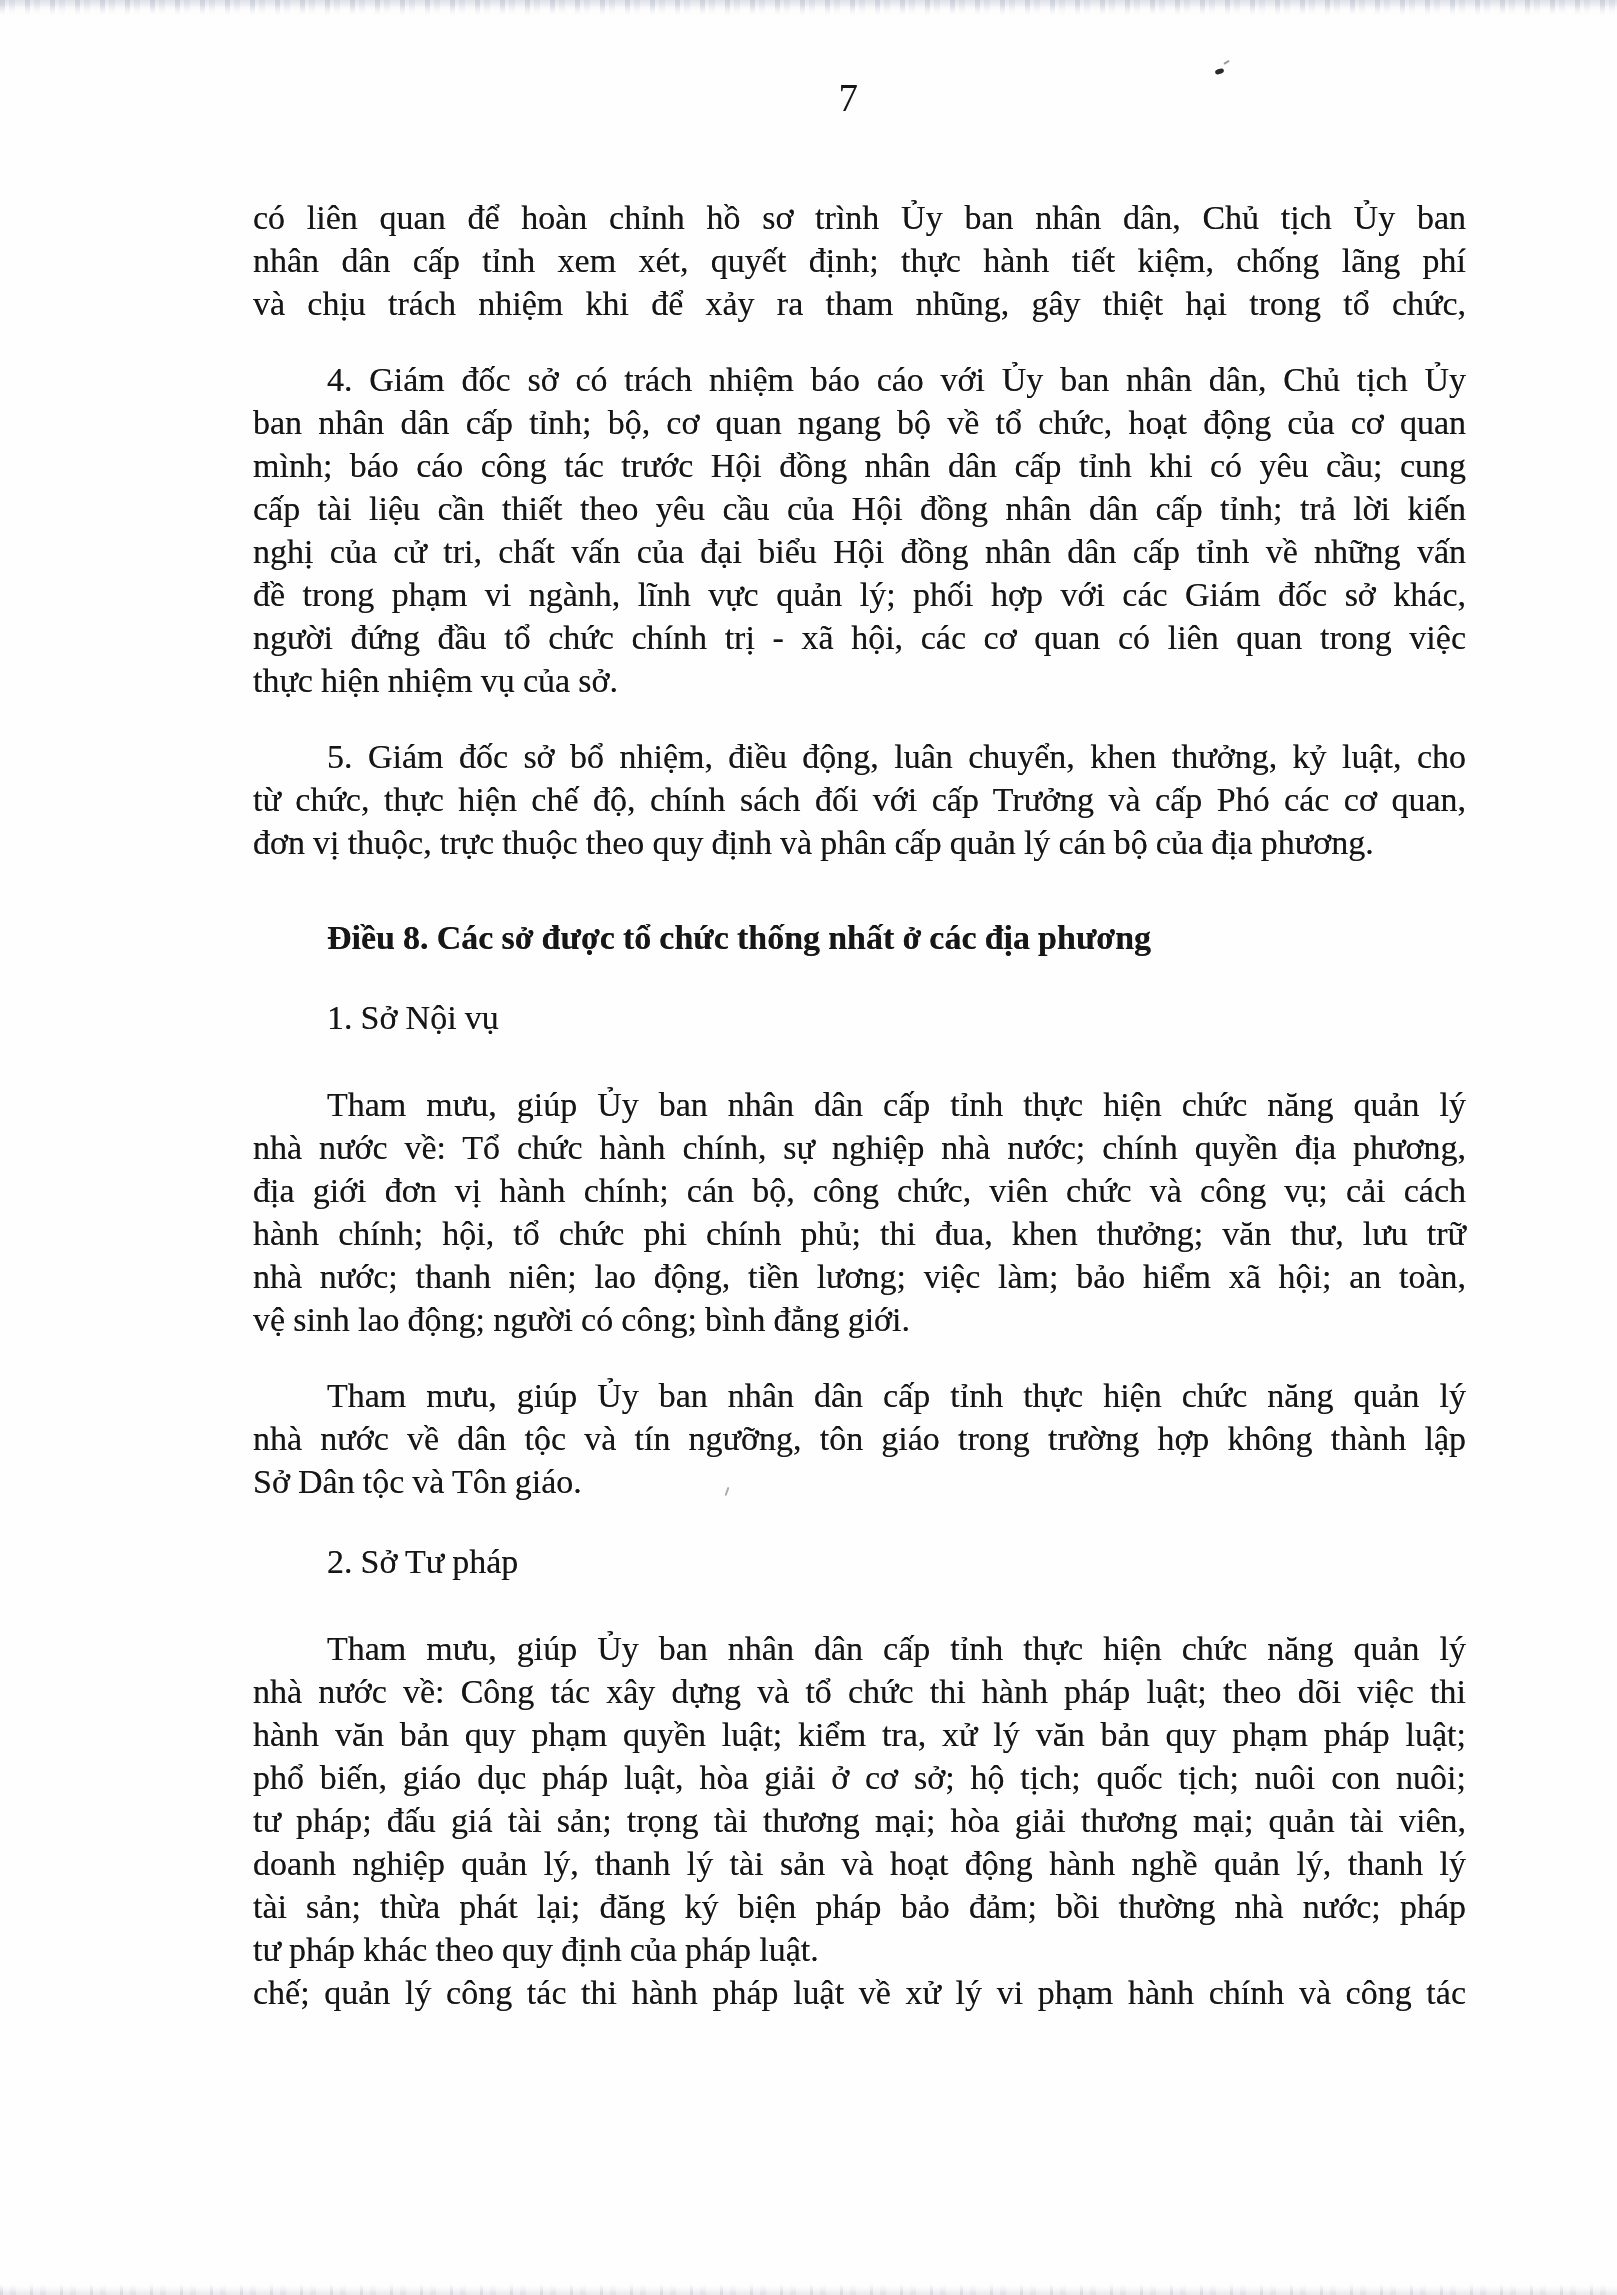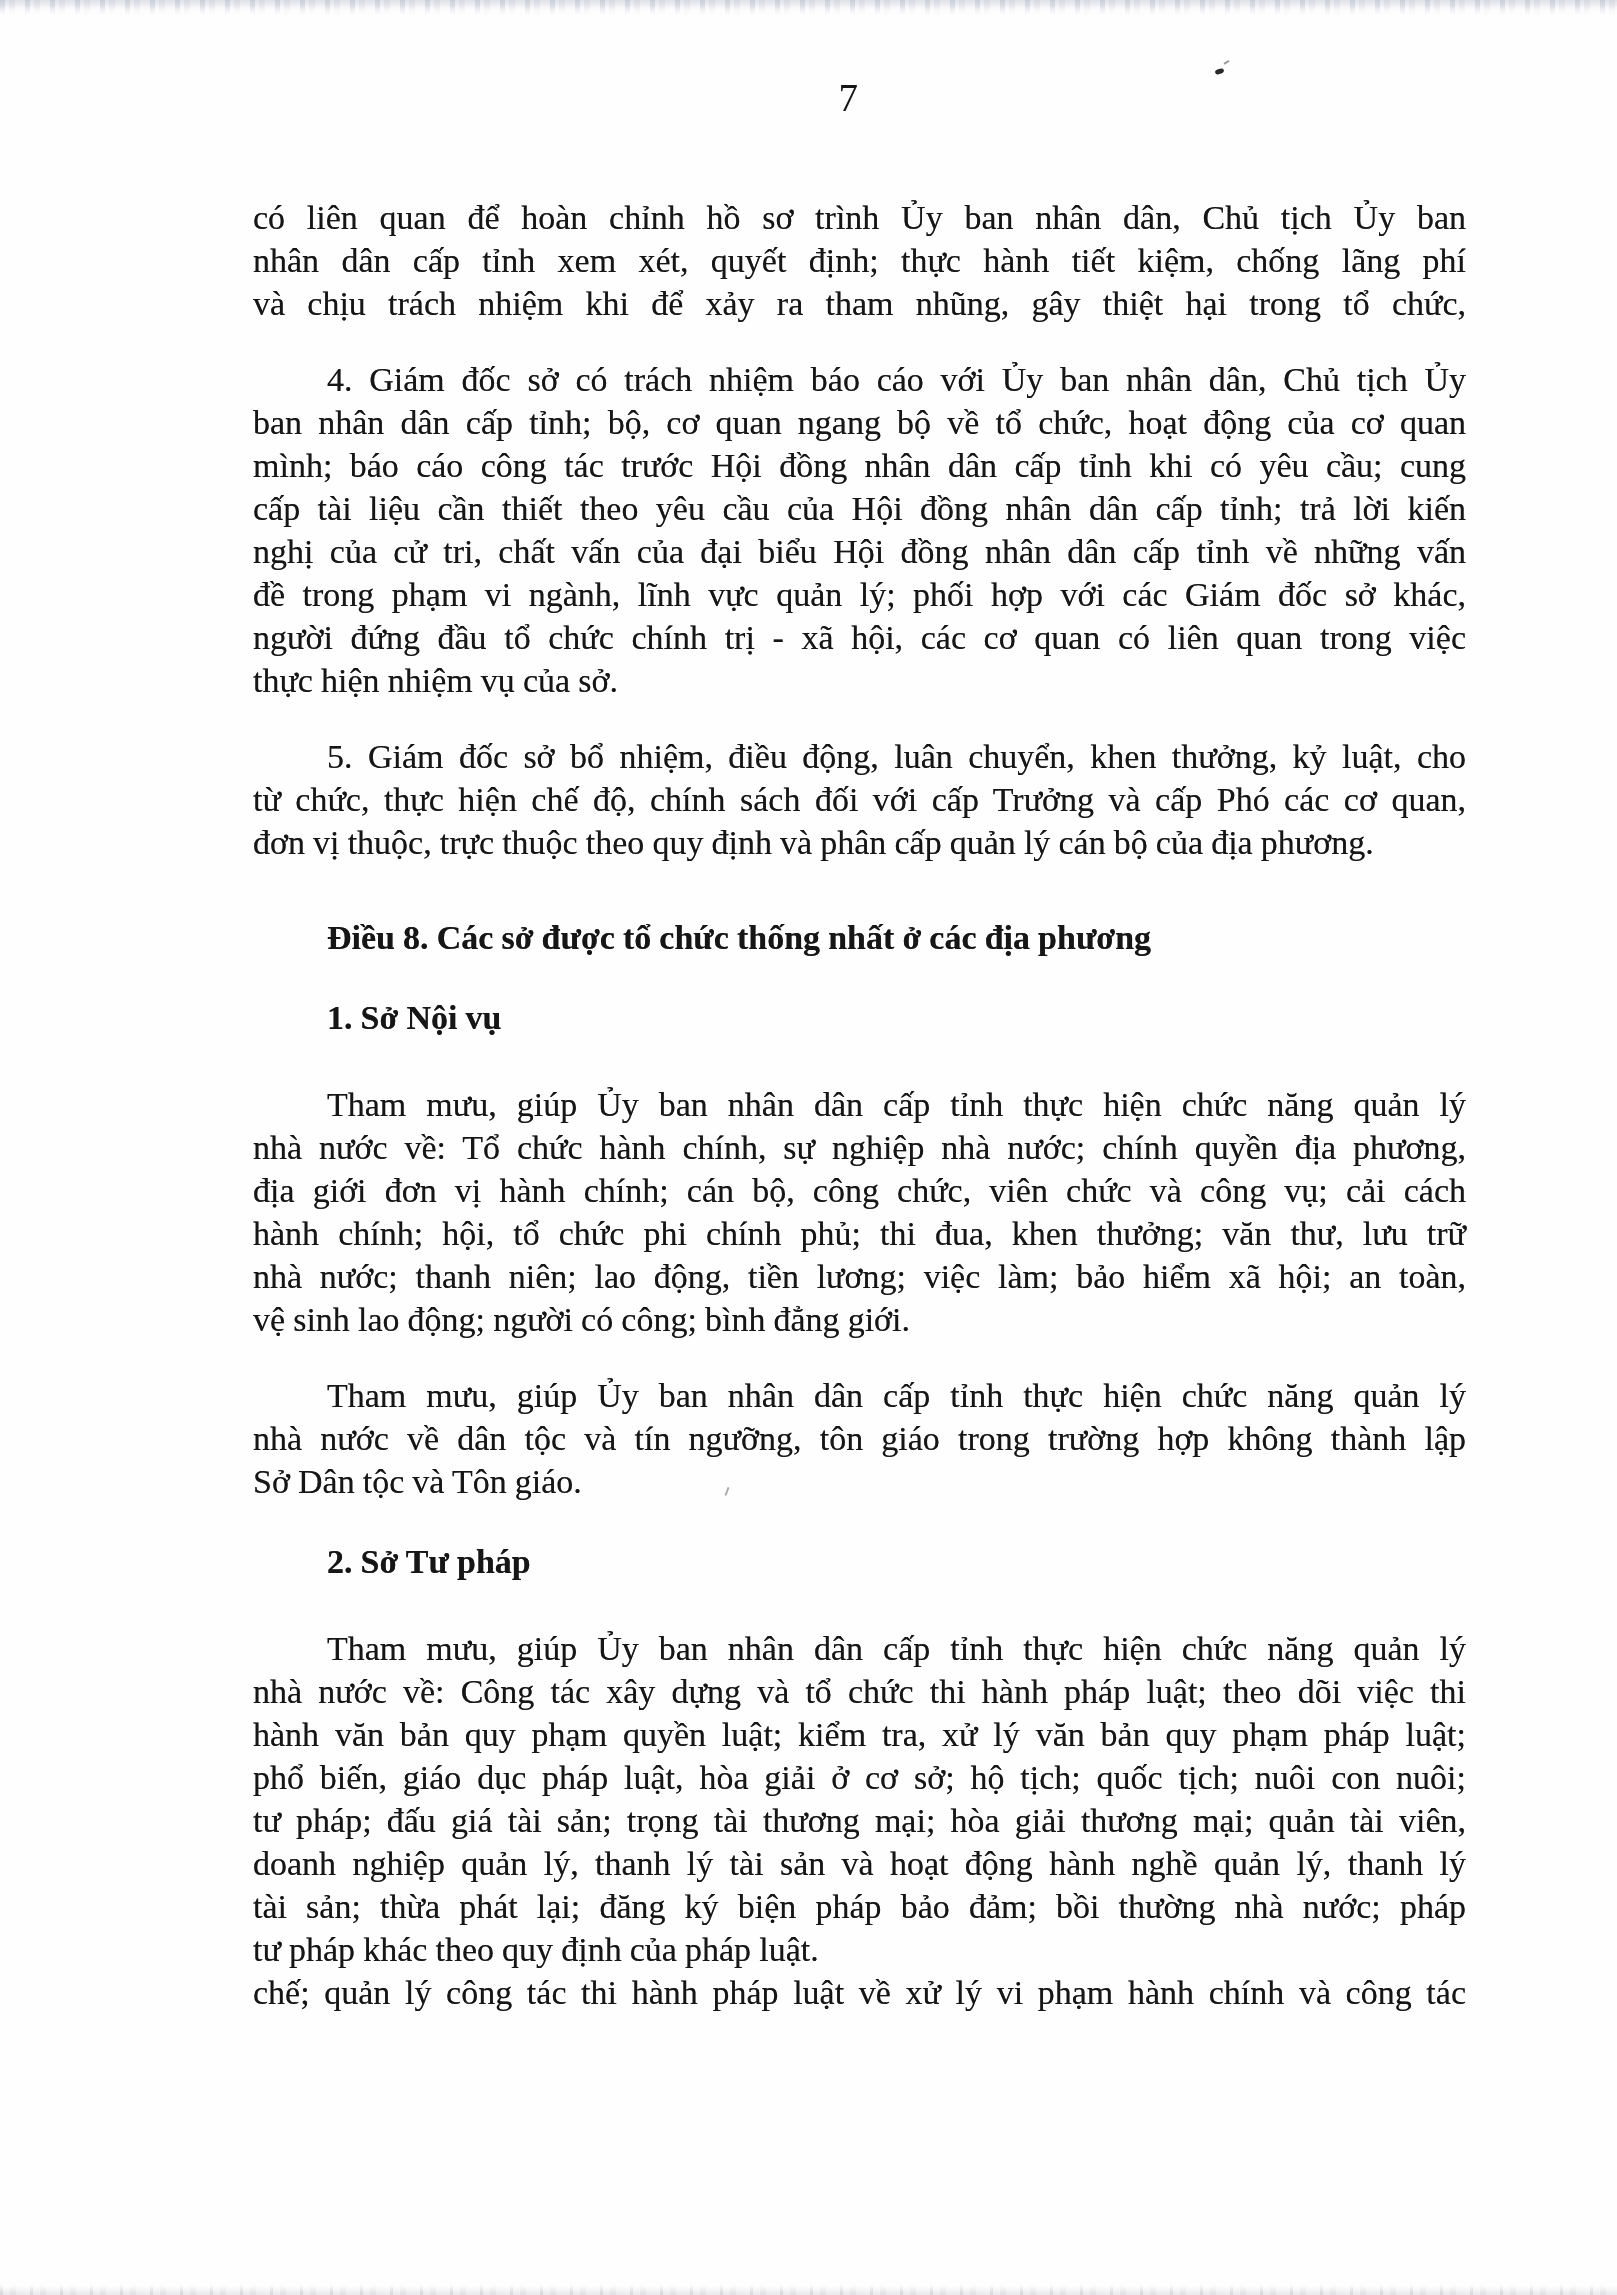--- a/index.html
+++ b/index.html
@@ -63,21 +63,21 @@
   .line.last { text-align-last: left; }
   .block { margin-top: 33px; }
   .block:first-child { margin-top: 0; }
   .block.indent .line.first { text-indent: 74px; }
   .block.heading { margin-top: 52px; }
   .block.heading .line {
     font-weight: bold;
     text-align: left;
     text-align-last: left;
   }
-  .block.item { margin-top: 37px; font-weight: bold; }
+  .block.item { margin-top: 37px; }
   .block.item .line { text-align: left; text-align-last: left; }
   .block.item + .block.para { margin-top: 44px; }
   
   .artifact-blob {
     position: absolute; left: 1215px; top: 69px;
     width: 9px; height: 4.9px;
     background: #2a2a2a;
     border-radius: 50%;
     transform: rotate(-18deg);
   }

